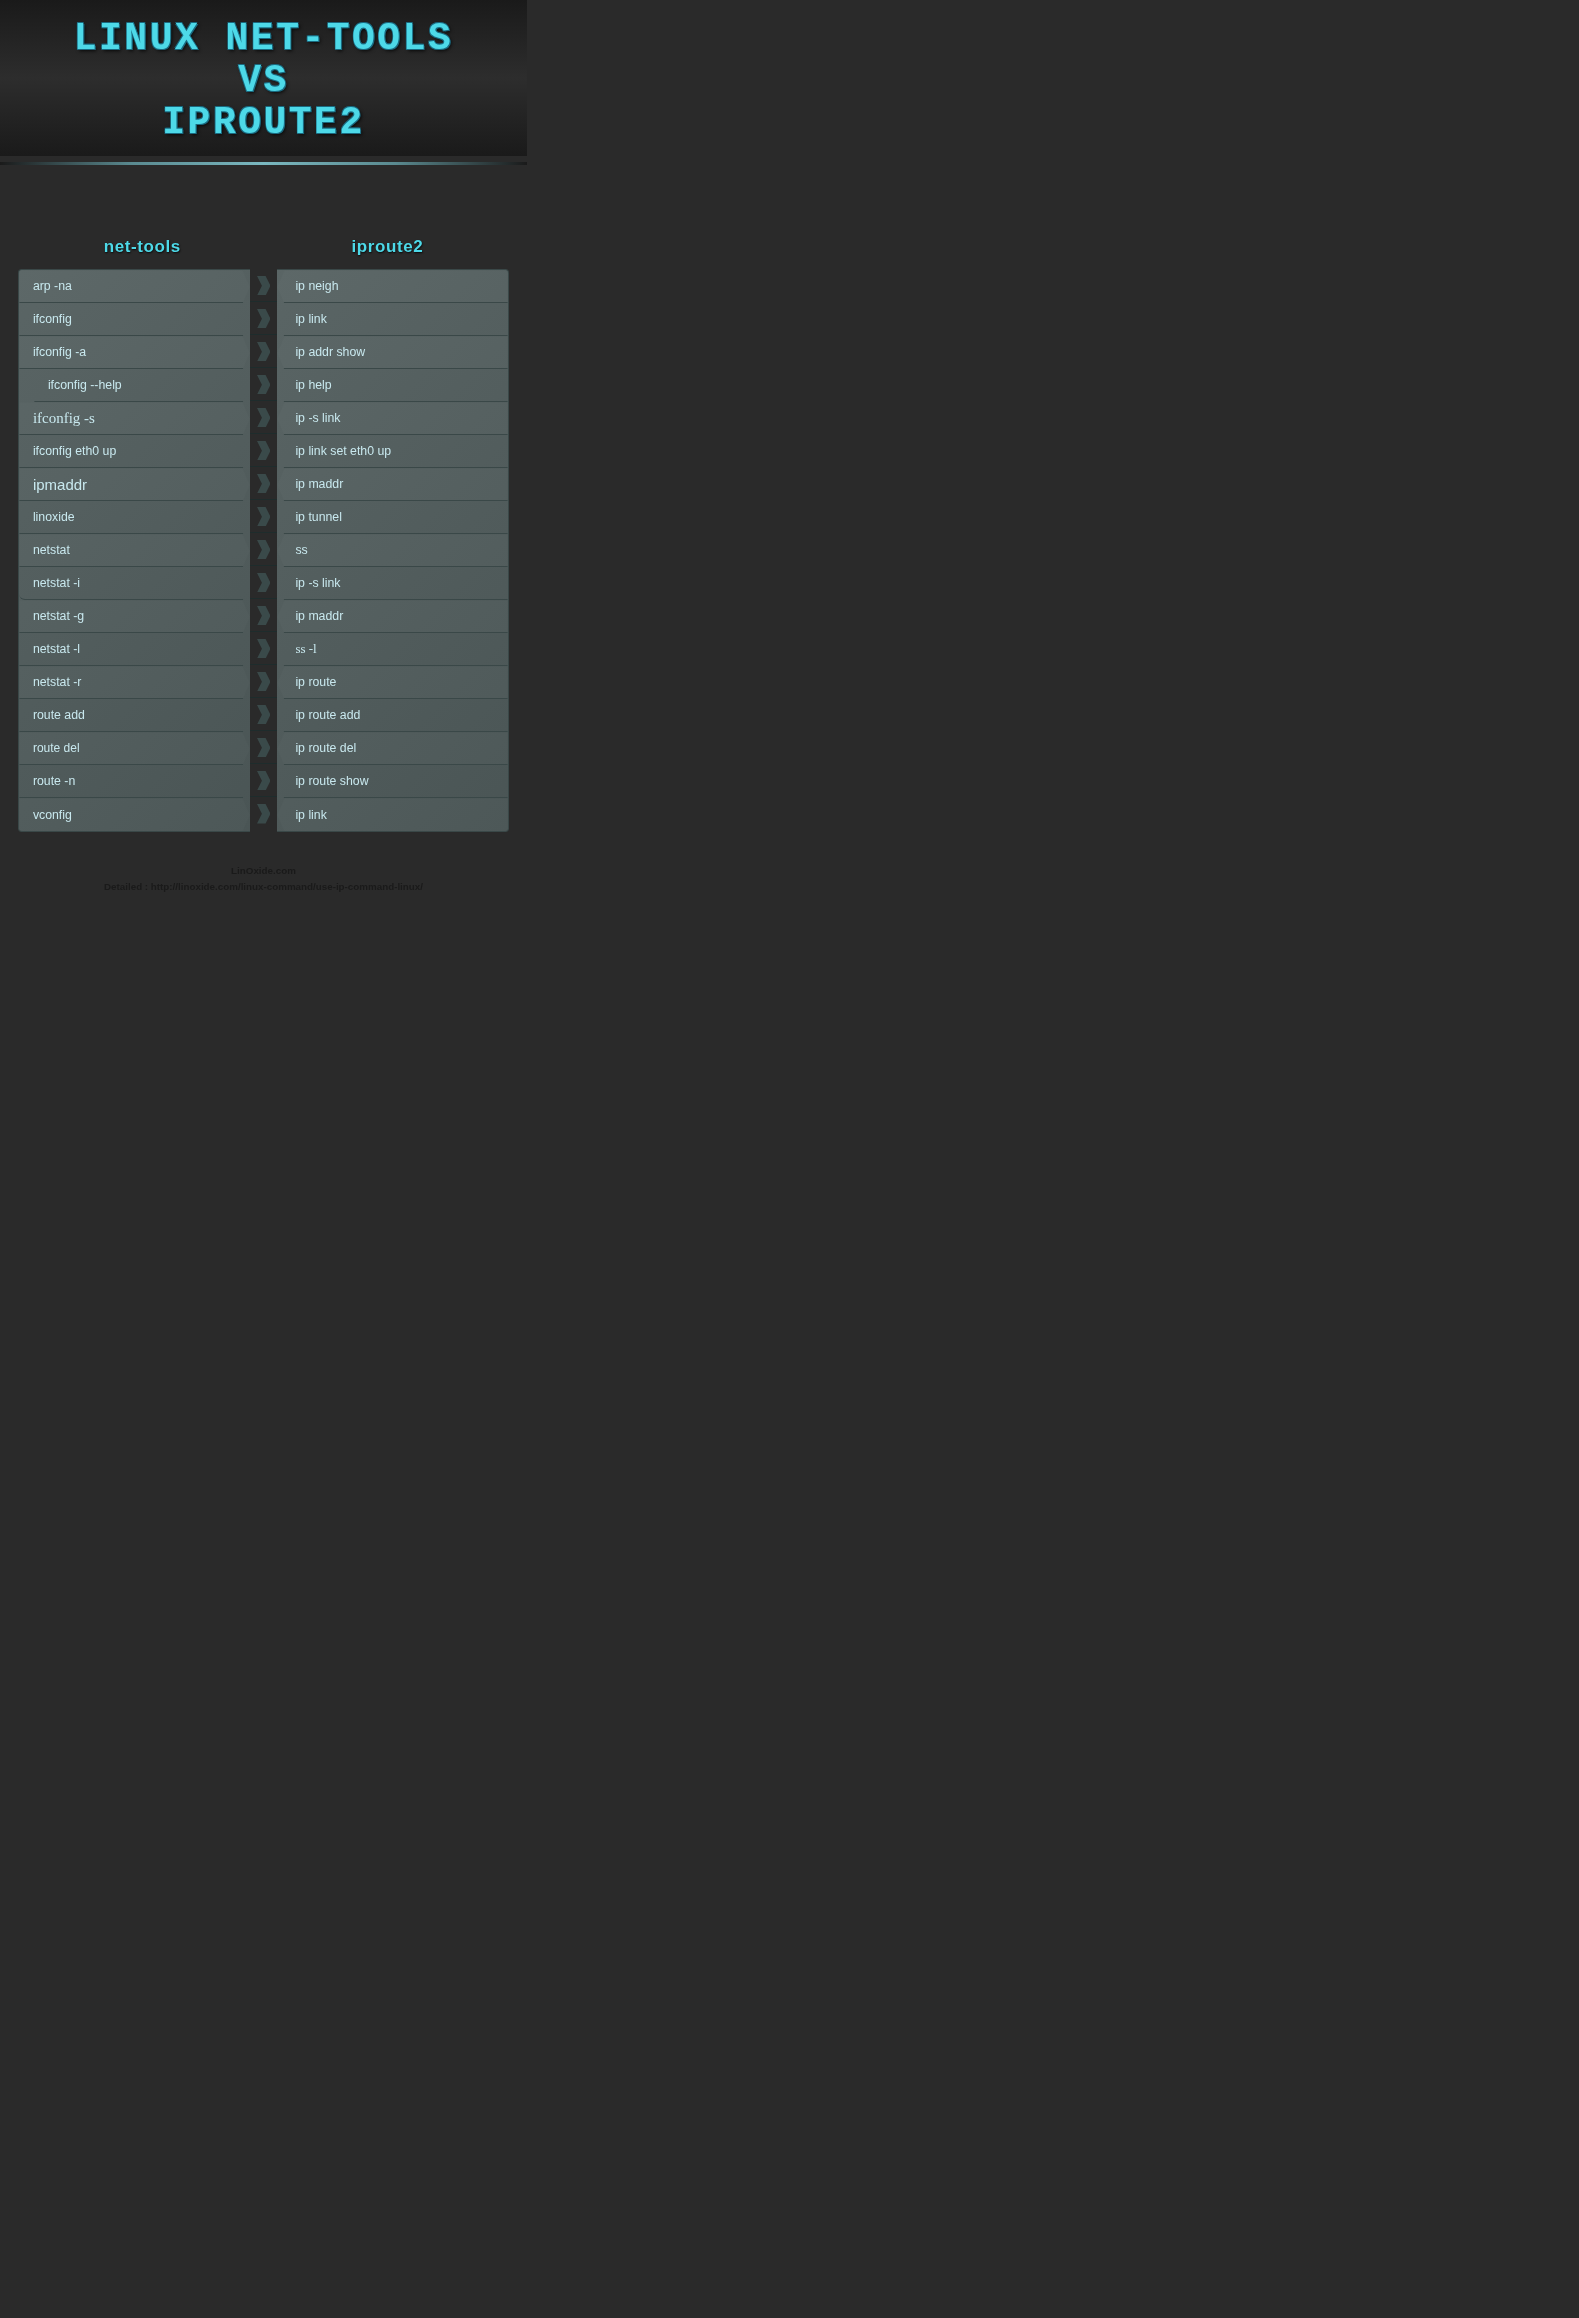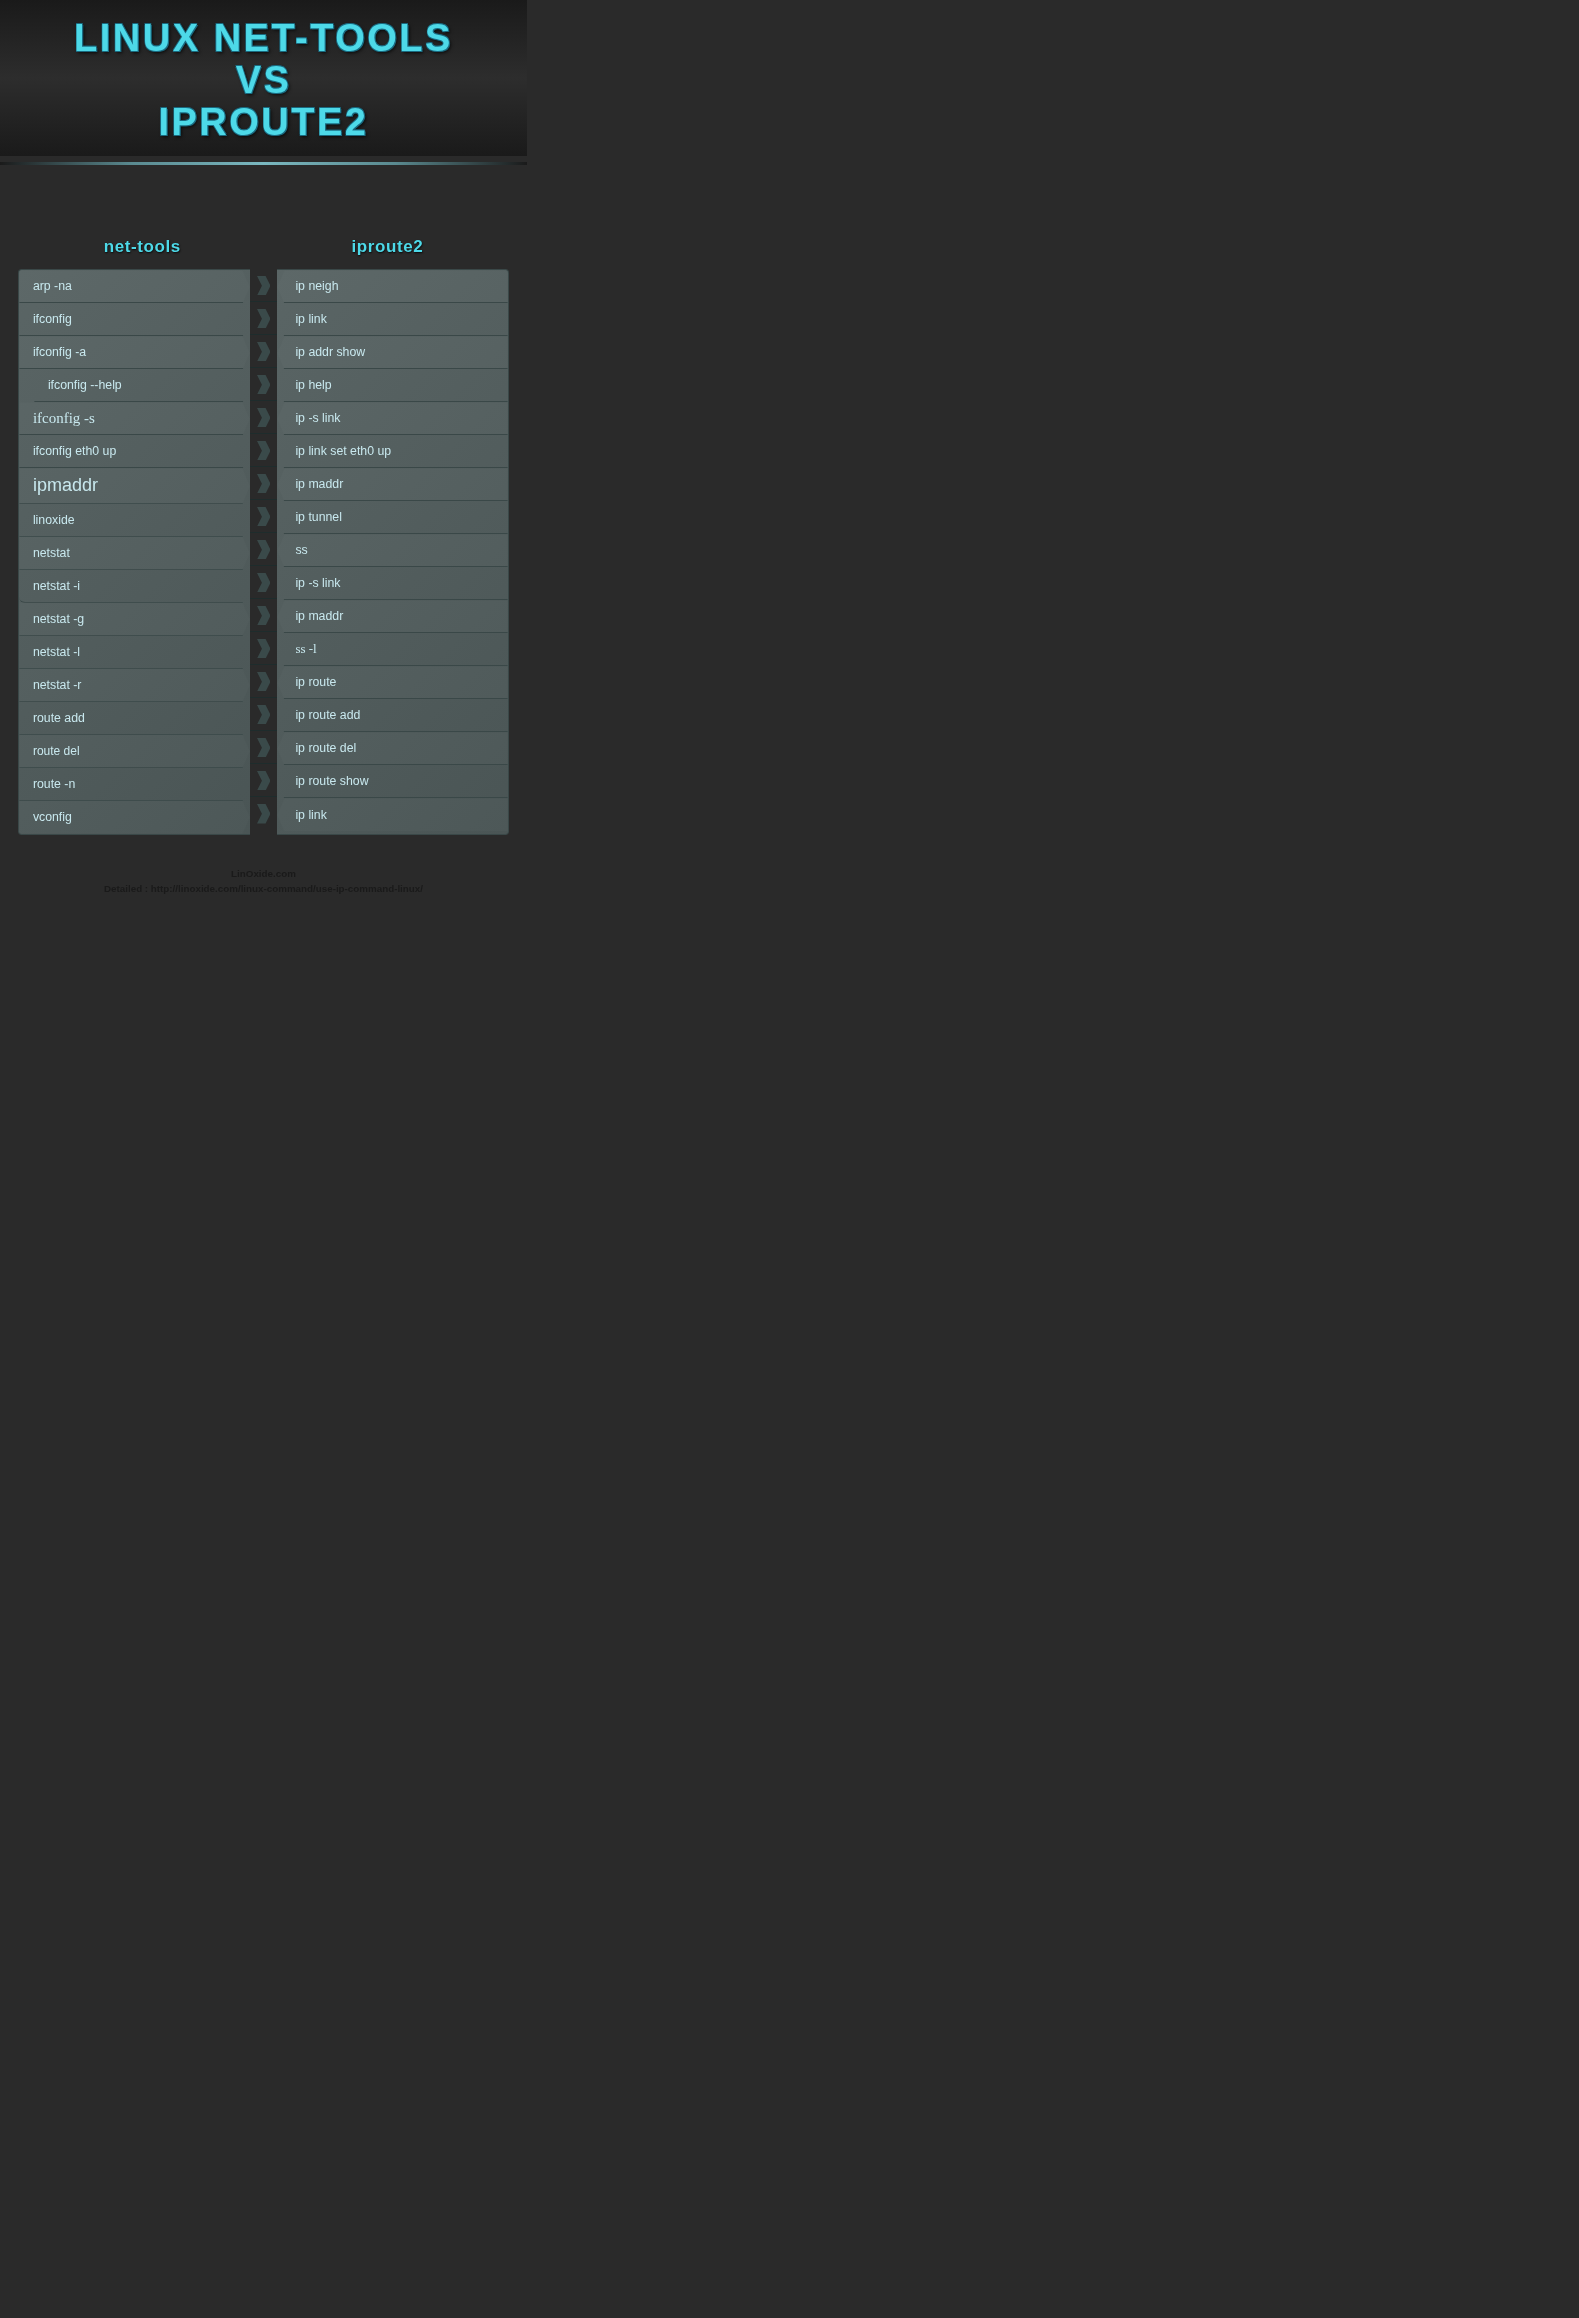--- a/index.html
+++ b/index.html
@@ -14,21 +14,21 @@
     }
 
     .header {
       width: 100%;
       background: linear-gradient(180deg, #1a1a1a 0%, #2d2d2d 50%, #1a1a1a 100%);
       text-align: center;
       padding: 18.4px 12.3px 12.3px;
     }
 
     .header-title {
-      font-family: Liberation Sans, sans-serif;
+      font-family: Liberation Mono, monospace;
       font-size: 38px;
       font-weight: 900;
       color: #4dd9e8;
       text-shadow:
         1.2px 1.2px 0 #1a6a80,
         -0.6px -0.6px 0 #1a6a80,
         0.6px -0.6px 0 #1a6a80,
         -0.6px 0.6px 0 #1a6a80,
         1.8px 1.8px 3.7px rgba(0,0,0,0.8);
       letter-spacing: 2.5px;
@@ -121,21 +121,21 @@
 
   <div class="wrapper">
 
     <div class="col-wrap" id="left-col" style="background: linear-gradient(135deg, rgb(90, 101, 101) 0%, rgb(74, 85, 85) 100%); border-top: 0.6px solid rgb(58, 72, 72); border-bottom: 0.6px solid rgb(58, 72, 72); border-left: 0.6px solid rgb(58, 72, 72); border-image: initial; border-right: none; border-radius: 3.7px 0px 0px 3.7px; overflow: hidden; position: relative;">
         <div style="padding: 6.7px 18.4px 6.7px 13.5px; font-size: 12.3px; color: rgb(200, 232, 238); border-bottom: 0.6px solid rgb(58, 72, 72); min-height: 33px; display: flex; align-items: center; font-family: Arial, sans-serif; clip-path: polygon(0px 0px, calc(100% - 7.4px) 0px, 100% 50%, calc(100% - 7.4px) 100%, 0px 100%); background: rgba(255, 255, 255, 0.02);">arp -na</div>
         <div style="padding: 6.7px 18.4px 6.7px 13.5px; font-size: 12.3px; color: rgb(200, 232, 238); border-bottom: 0.6px solid rgb(58, 72, 72); min-height: 33px; display: flex; align-items: center; font-family: Arial, sans-serif; clip-path: polygon(0px 0px, calc(100% - 7.4px) 0px, 100% 50%, calc(100% - 7.4px) 100%, 0px 100%); background: transparent;">ifconfig</div>
         <div style="padding: 6.7px 18.4px 6.7px 13.5px; font-size: 12.3px; color: rgb(200, 232, 238); border-bottom: 0.6px solid rgb(58, 72, 72); min-height: 33px; display: flex; align-items: center; font-family: Arial, sans-serif; clip-path: polygon(0px 0px, calc(100% - 7.4px) 0px, 100% 50%, calc(100% - 7.4px) 100%, 0px 100%); background: rgba(255, 255, 255, 0.02);">ifconfig -a</div>
         <div style="padding: 6.7px 18.4px 6.7px 13.5px; font-size: 12.3px; color: rgb(200, 232, 238); border-bottom: 0.6px solid rgb(58, 72, 72); min-height: 33px; display: flex; align-items: center; font-family: Arial, sans-serif; clip-path: polygon(0px 0px, calc(100% - 7.4px) 0px, 100% 50%, calc(100% - 7.4px) 100%, 0px 100%); background: transparent; margin-left: 15px;">ifconfig --help</div>
         <div style="padding: 6.7px 18.4px 6.7px 13.5px; font-size: 15px; color: rgb(200, 232, 238); border-bottom: 0.6px solid rgb(58, 72, 72); min-height: 33px; display: flex; align-items: center; font-family: Liberation Serif, serif; clip-path: polygon(0px 0px, calc(100% - 7.4px) 0px, 100% 50%, calc(100% - 7.4px) 100%, 0px 100%); background: rgba(255, 255, 255, 0.02);">ifconfig -s</div>
         <div style="padding: 6.7px 18.4px 6.7px 13.5px; font-size: 12.3px; color: rgb(200, 232, 238); border-bottom: 0.6px solid rgb(58, 72, 72); min-height: 33px; display: flex; align-items: center; font-family: Arial, sans-serif; clip-path: polygon(0px 0px, calc(100% - 7.4px) 0px, 100% 50%, calc(100% - 7.4px) 100%, 0px 100%); background: transparent;">ifconfig eth0 up</div>
-        <div style="padding: 6.7px 18.4px 6.7px 13.5px; font-size: 18px; color: rgb(200, 232, 238); border-bottom: 0.6px solid rgb(58, 72, 72); min-height: 33px; display: flex; align-items: center; font-family: Arial, sans-serif; clip-path: polygon(0px 0px, calc(100% - 7.4px) 0px, 100% 50%, calc(100% - 7.4px) 100%, 0px 100%); background: rgba(255, 255, 255, 0.02);">ipmaddr</div>
+        <div style="padding: 6.7px 18.4px 6.7px 13.5px; font-size: 15px; color: rgb(200, 232, 238); border-bottom: 0.6px solid rgb(58, 72, 72); min-height: 33px; display: flex; align-items: center; font-family: Arial, sans-serif; clip-path: polygon(0px 0px, calc(100% - 7.4px) 0px, 100% 50%, calc(100% - 7.4px) 100%, 0px 100%); background: rgba(255, 255, 255, 0.02);">ipmaddr</div>
         <div style="padding: 6.7px 18.4px 6.7px 13.5px; font-size: 12.3px; color: rgb(200, 232, 238); border-bottom: 0.6px solid rgb(58, 72, 72); min-height: 33px; display: flex; align-items: center; font-family: Arial, sans-serif; clip-path: polygon(0px 0px, calc(100% - 7.4px) 0px, 100% 50%, calc(100% - 7.4px) 100%, 0px 100%); background: transparent;">linoxide</div>
         <div style="padding: 6.7px 18.4px 6.7px 13.5px; font-size: 12.3px; color: rgb(200, 232, 238); border-bottom: 0.6px solid rgb(58, 72, 72); min-height: 33px; display: flex; align-items: center; font-family: Arial, sans-serif; clip-path: polygon(0px 0px, calc(100% - 7.4px) 0px, 100% 50%, calc(100% - 7.4px) 100%, 0px 100%); background: rgba(255, 255, 255, 0.02);">netstat</div>
         <div style="padding: 6.7px 18.4px 6.7px 13.5px; font-size: 12.3px; color: rgb(200, 232, 238); border-bottom: 0.6px solid rgb(58, 72, 72); min-height: 33px; display: flex; align-items: center; font-family: Arial, sans-serif; clip-path: polygon(0px 0px, calc(100% - 7.4px) 0px, 100% 50%, calc(100% - 7.4px) 100%, 0px 100%); background: transparent; border-radius: 6px;">netstat -i</div>
         <div style="padding: 6.7px 18.4px 6.7px 13.5px; font-size: 12.3px; color: rgb(200, 232, 238); border-bottom: 0.6px solid rgb(58, 72, 72); min-height: 33px; display: flex; align-items: center; font-family: Arial, sans-serif; clip-path: polygon(0px 0px, calc(100% - 7.4px) 0px, 100% 50%, calc(100% - 7.4px) 100%, 0px 100%); background: rgba(255, 255, 255, 0.02);">netstat  -g</div>
         <div style="padding: 6.7px 18.4px 6.7px 13.5px; font-size: 12.3px; color: rgb(200, 232, 238); border-bottom: 0.6px solid rgb(58, 72, 72); min-height: 33px; display: flex; align-items: center; font-family: Arial, sans-serif; clip-path: polygon(0px 0px, calc(100% - 7.4px) 0px, 100% 50%, calc(100% - 7.4px) 100%, 0px 100%); background: transparent;">netstat -l</div>
         <div style="padding: 6.7px 18.4px 6.7px 13.5px; font-size: 12.3px; color: rgb(200, 232, 238); border-bottom: 0.6px solid rgb(58, 72, 72); min-height: 33px; display: flex; align-items: center; font-family: Arial, sans-serif; clip-path: polygon(0px 0px, calc(100% - 7.4px) 0px, 100% 50%, calc(100% - 7.4px) 100%, 0px 100%); background: rgba(255, 255, 255, 0.02);">netstat -r</div>
         <div style="padding: 6.7px 18.4px 6.7px 13.5px; font-size: 12.3px; color: rgb(200, 232, 238); border-bottom: 0.6px solid rgb(58, 72, 72); min-height: 33px; display: flex; align-items: center; font-family: Arial, sans-serif; clip-path: polygon(0px 0px, calc(100% - 7.4px) 0px, 100% 50%, calc(100% - 7.4px) 100%, 0px 100%); background: transparent;">route add</div>
         <div style="padding: 6.7px 18.4px 6.7px 13.5px; font-size: 12px; color: rgb(200, 232, 238); border-bottom: 0.6px solid rgb(58, 72, 72); min-height: 33px; display: flex; align-items: center; font-family: Arial, sans-serif; clip-path: polygon(0px 0px, calc(100% - 7.4px) 0px, 100% 50%, calc(100% - 7.4px) 100%, 0px 100%); background: rgba(255, 255, 255, 0.02);">route del</div>
         <div style="padding: 6.7px 18.4px 6.7px 13.5px; font-size: 12.3px; color: rgb(200, 232, 238); border-bottom: 0.6px solid rgb(58, 72, 72); min-height: 33px; display: flex; align-items: center; font-family: Arial, sans-serif; clip-path: polygon(0px 0px, calc(100% - 7.4px) 0px, 100% 50%, calc(100% - 7.4px) 100%, 0px 100%); background: transparent;">route -n</div>
         <div style="padding: 6.7px 18.4px 6.7px 13.5px; font-size: 12.3px; color: rgb(200, 232, 238); border-bottom: none; min-height: 33px; display: flex; align-items: center; font-family: Arial, sans-serif; clip-path: polygon(0px 0px, calc(100% - 7.4px) 0px, 100% 50%, calc(100% - 7.4px) 100%, 0px 100%); background: rgba(255, 255, 255, 0.02);">vconfig</div>

